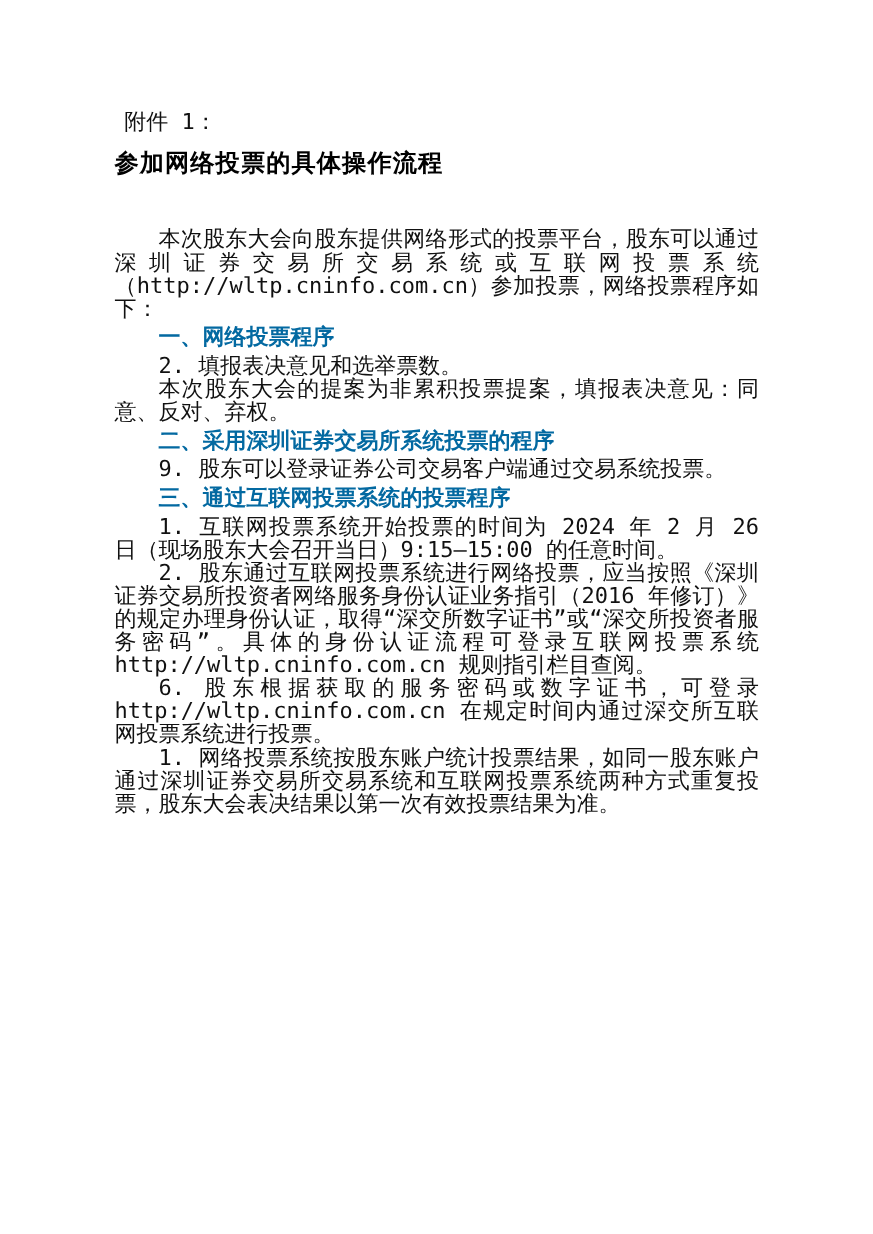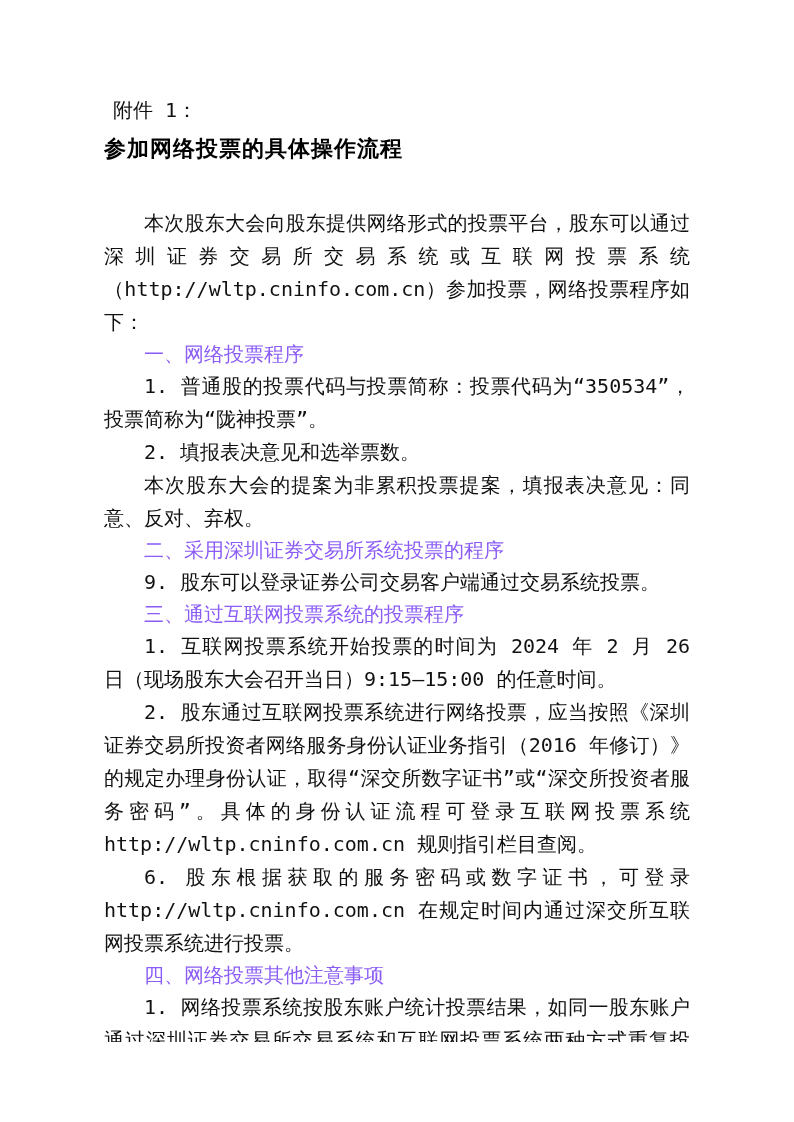--- a/index.html
+++ b/index.html
@@ -34,58 +34,56 @@
     font-size: 22px;
     line-height: 34px;
     font-weight: bold;
     letter-spacing: 1px;
     color: #000000;
     font-family: "DejaVu Sans", "Liberation Sans", sans-serif;
   }
   .para {
     margin: 0;
     font-size: 20px;
-    line-height: 33px;
+    line-height: 21px;
     text-indent: 2em;
     text-align: justify;
     text-justify: inter-ideograph;
     word-break: break-word;
   }
   .heading {
     margin: 0;
     font-size: 20px;
     line-height: 31px;
     text-indent: 2em;
-    font-weight: normal;
-    color: #8b5cf6;
+    font-weight: bold;
+    color: #0369a1;
     font-family: "DejaVu Sans", "Liberation Sans", sans-serif;
   }
 </style>
 </head>
 <body>
 
 <div class="page">
   <div class="doc">
 
     <p class="attach">附件 1：</p>
 
     <h1 class="title">参加网络投票的具体操作流程</h1>
 
     <p class="para">本次股东大会向股东提供网络形式的投票平台，股东可以通过深圳证券交易所交易系统或互联网投票系统（http://wltp.cninfo.com.cn）参加投票，网络投票程序如下：</p>
 
     <h2 class="heading">一、网络投票程序</h2>
-    <p class="para">1. 普通股的投票代码与投票简称：投票代码为“350534”，投票简称为“陇神投票”。</p>
     <p class="para">2. 填报表决意见和选举票数。</p>
     <p class="para">本次股东大会的提案为非累积投票提案，填报表决意见：同意、反对、弃权。</p>
 
     <h2 class="heading">二、采用深圳证券交易所系统投票的程序</h2>
     <p class="para">9. 股东可以登录证券公司交易客户端通过交易系统投票。</p>
 
     <h2 class="heading">三、通过互联网投票系统的投票程序</h2>
     <p class="para">1. 互联网投票系统开始投票的时间为 2024 年 2 月 26 日（现场股东大会召开当日）9:15—15:00 的任意时间。</p>
     <p class="para">2. 股东通过互联网投票系统进行网络投票，应当按照《深圳证券交易所投资者网络服务身份认证业务指引（2016 年修订）》的规定办理身份认证，取得“深交所数字证书”或“深交所投资者服务密码”。具体的身份认证流程可登录互联网投票系统 http://wltp.cninfo.com.cn 规则指引栏目查阅。</p>
     <p class="para">6. 股东根据获取的服务密码或数字证书，可登录 http://wltp.cninfo.com.cn  在规定时间内通过深交所互联网投票系统进行投票。</p>
 
-    <h2 class="heading">四、网络投票其他注意事项</h2>
     <p class="para">1. 网络投票系统按股东账户统计投票结果，如同一股东账户通过深圳证券交易所交易系统和互联网投票系统两种方式重复投票，股东大会表决结果以第一次有效投票结果为准。</p>
 
   </div>
 </div>
 
 </body></html>

